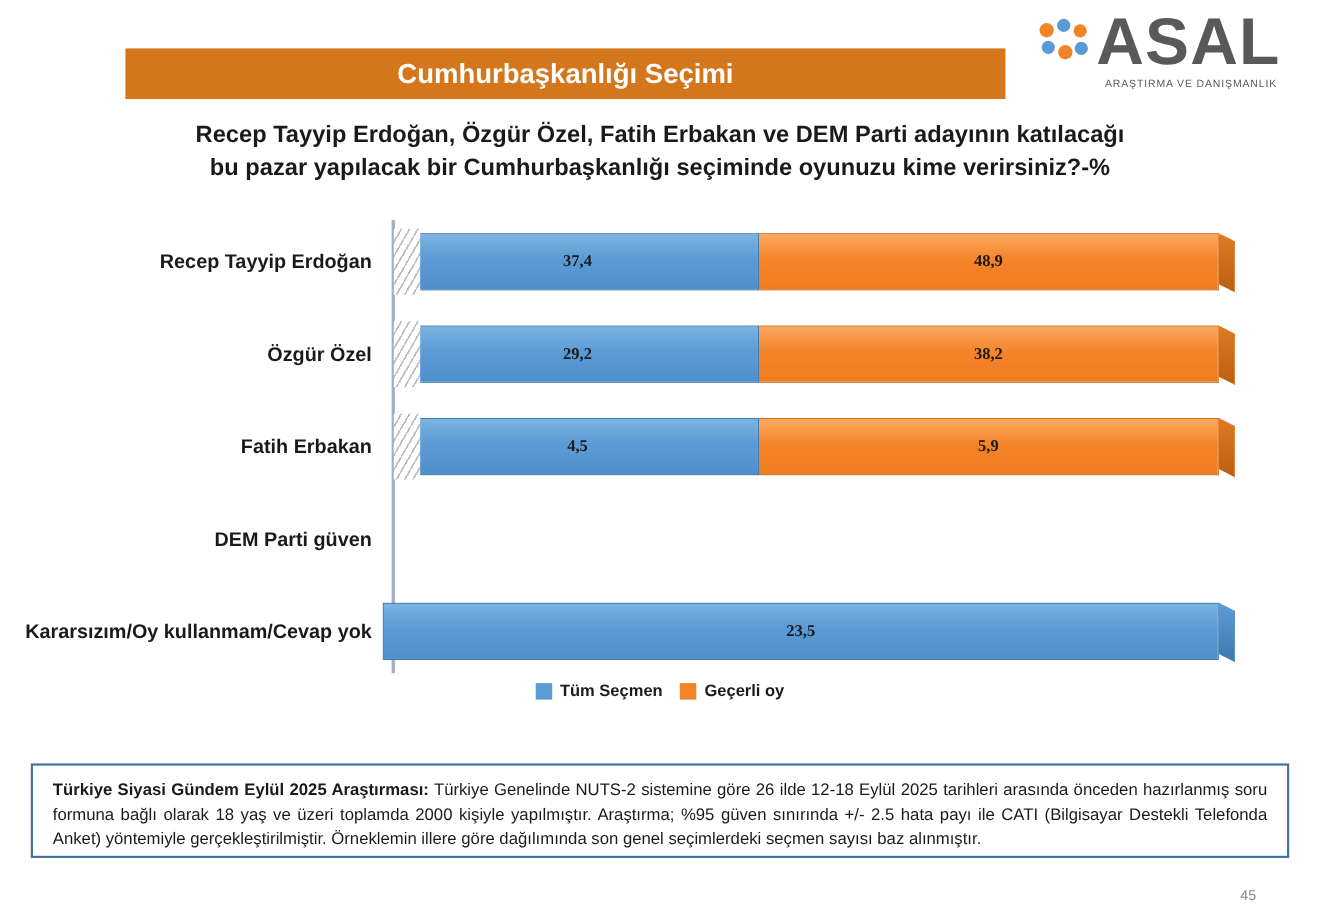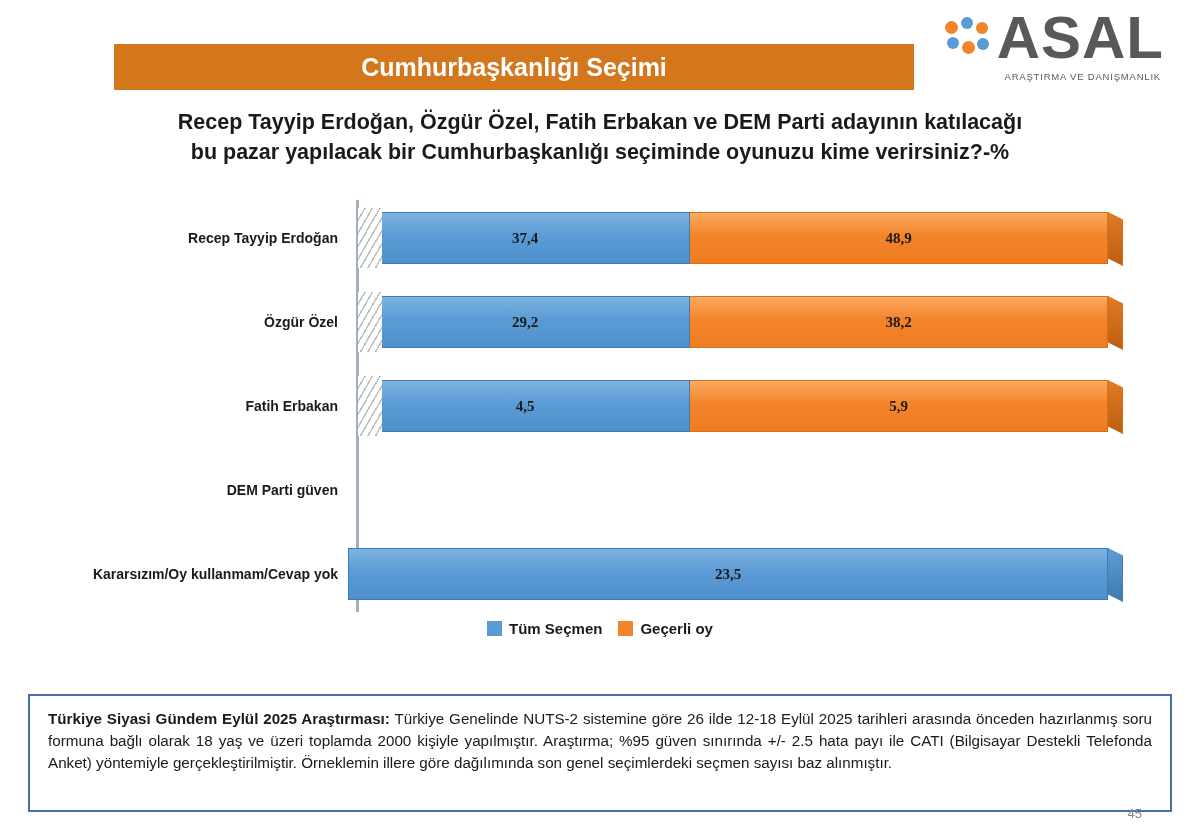--- a/index.html
+++ b/index.html
@@ -117,21 +117,21 @@
     position: relative;
     height: 84px;
     display: flex;
     align-items: center;
   }
   .row-label {
     width: 348px;
     text-align: right;
     padding-right: 10px;
     box-sizing: border-box;
-    font-size: 14px;
+    font-size: 18px;
     font-weight: bold;
     color: #1a1a1a;
   }
   .bar-zone {
     position: relative;
     flex: 1;
     height: 100%;
   }
   
   .break {
@@ -225,21 +225,21 @@
   }
   .legend-swatch.blue { background: #5b9bd5; }
   .legend-swatch.orange { background: #f4842a; }
 
   
   .footnote {
     position: absolute;
     left: 28px;
     top: 694px;
     width: 1144px;
-    height: 118px;
+    height: 86px;
     box-sizing: border-box;
     border: 2px solid #4472a8;
     padding: 12px 18px 10px 18px;
     font-size: 15.2px;
     line-height: 1.45;
     color: #1a1a1a;
     text-align: justify;
   }
   .footnote b { font-weight: bold; }
   .page-num {

